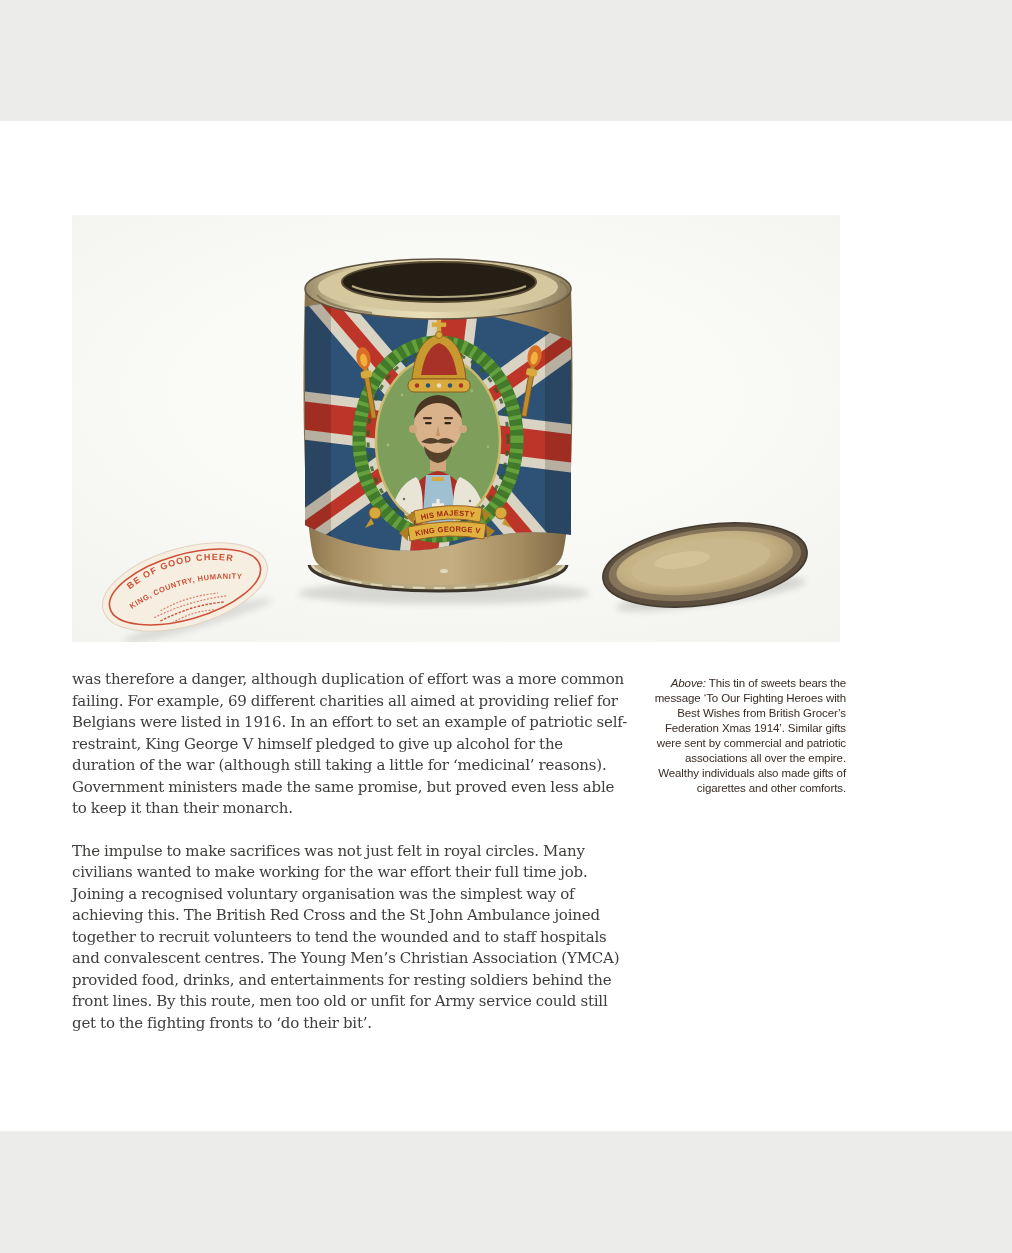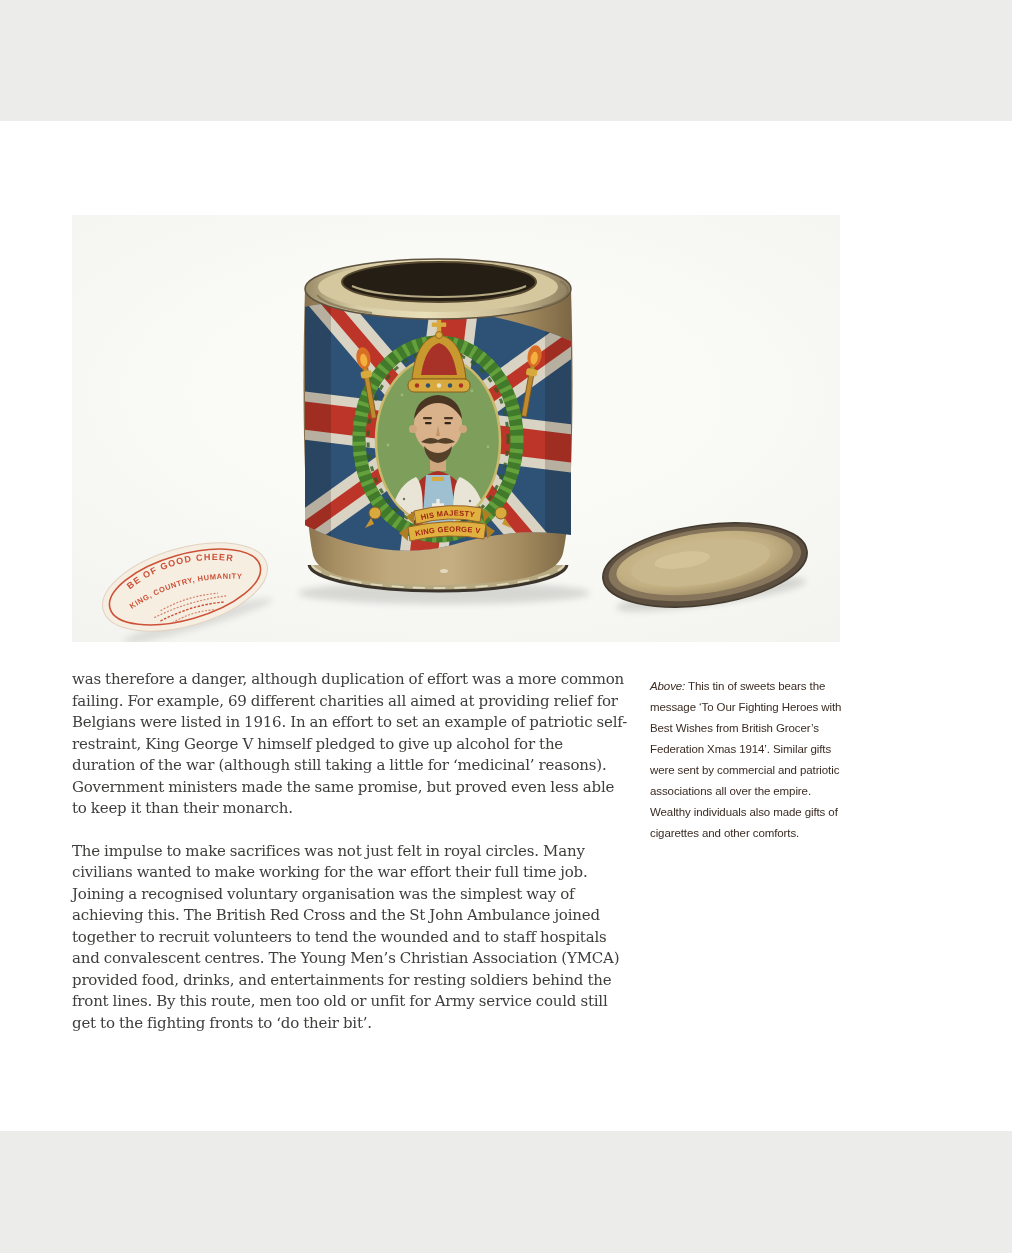--- a/index.html
+++ b/index.html
@@ -26,22 +26,22 @@
     font-size: 15px; line-height: 21.5px;
     color: #3e3e3c;
     letter-spacing: -0.2px; word-spacing: -0.4px;
     text-align: left;
   }
   .bodytext p { margin: 0 0 21px 0; }
 
   .caption {
     position: absolute; left: 650px; top: 676px; width: 196px;
     font-family: "Liberation Sans", sans-serif;
-    font-size: 11.5px; line-height: 21px;
-    color: #3a2b23; letter-spacing: -0.1px;
+    font-size: 11.5px; line-height: 15px;
+    color: #3a2b23; letter-spacing: -0.1px; text-align: right;
   }
   .caption .cap-label { font-style: italic; }
 
   .banner-text {
     font-family: "Liberation Sans", sans-serif;
     font-size: 7.5px; font-weight: bold;
     fill: #9e2116; letter-spacing: 0.3px;
   }
   .label-text1 {
     font-family: "Liberation Sans", sans-serif;

